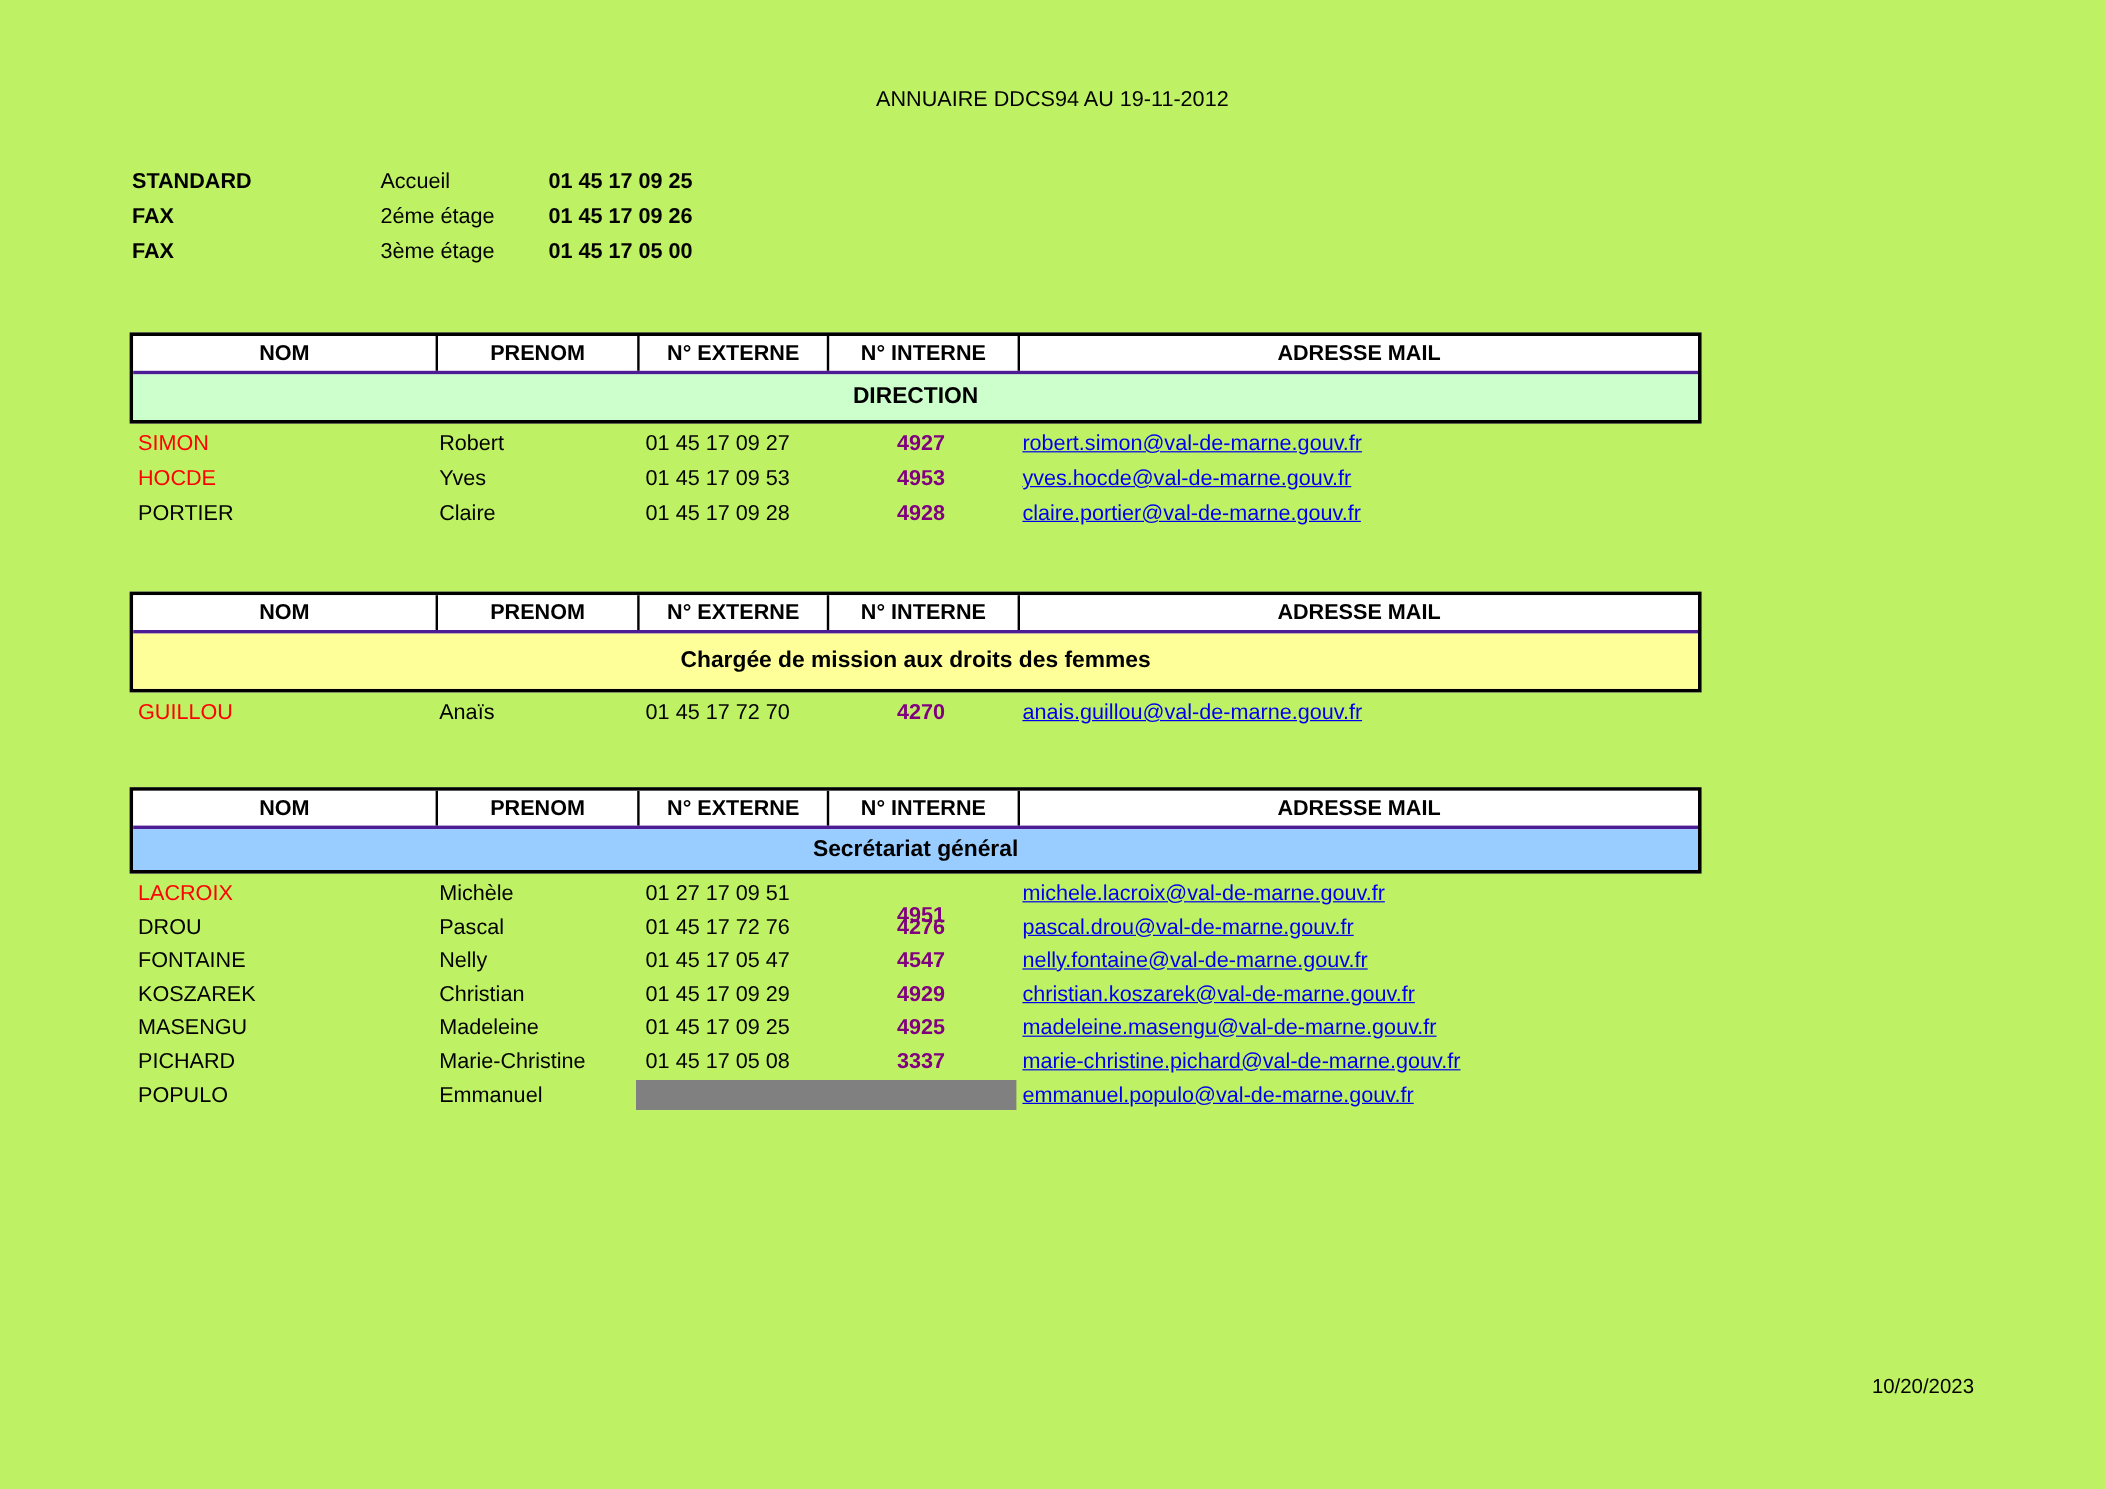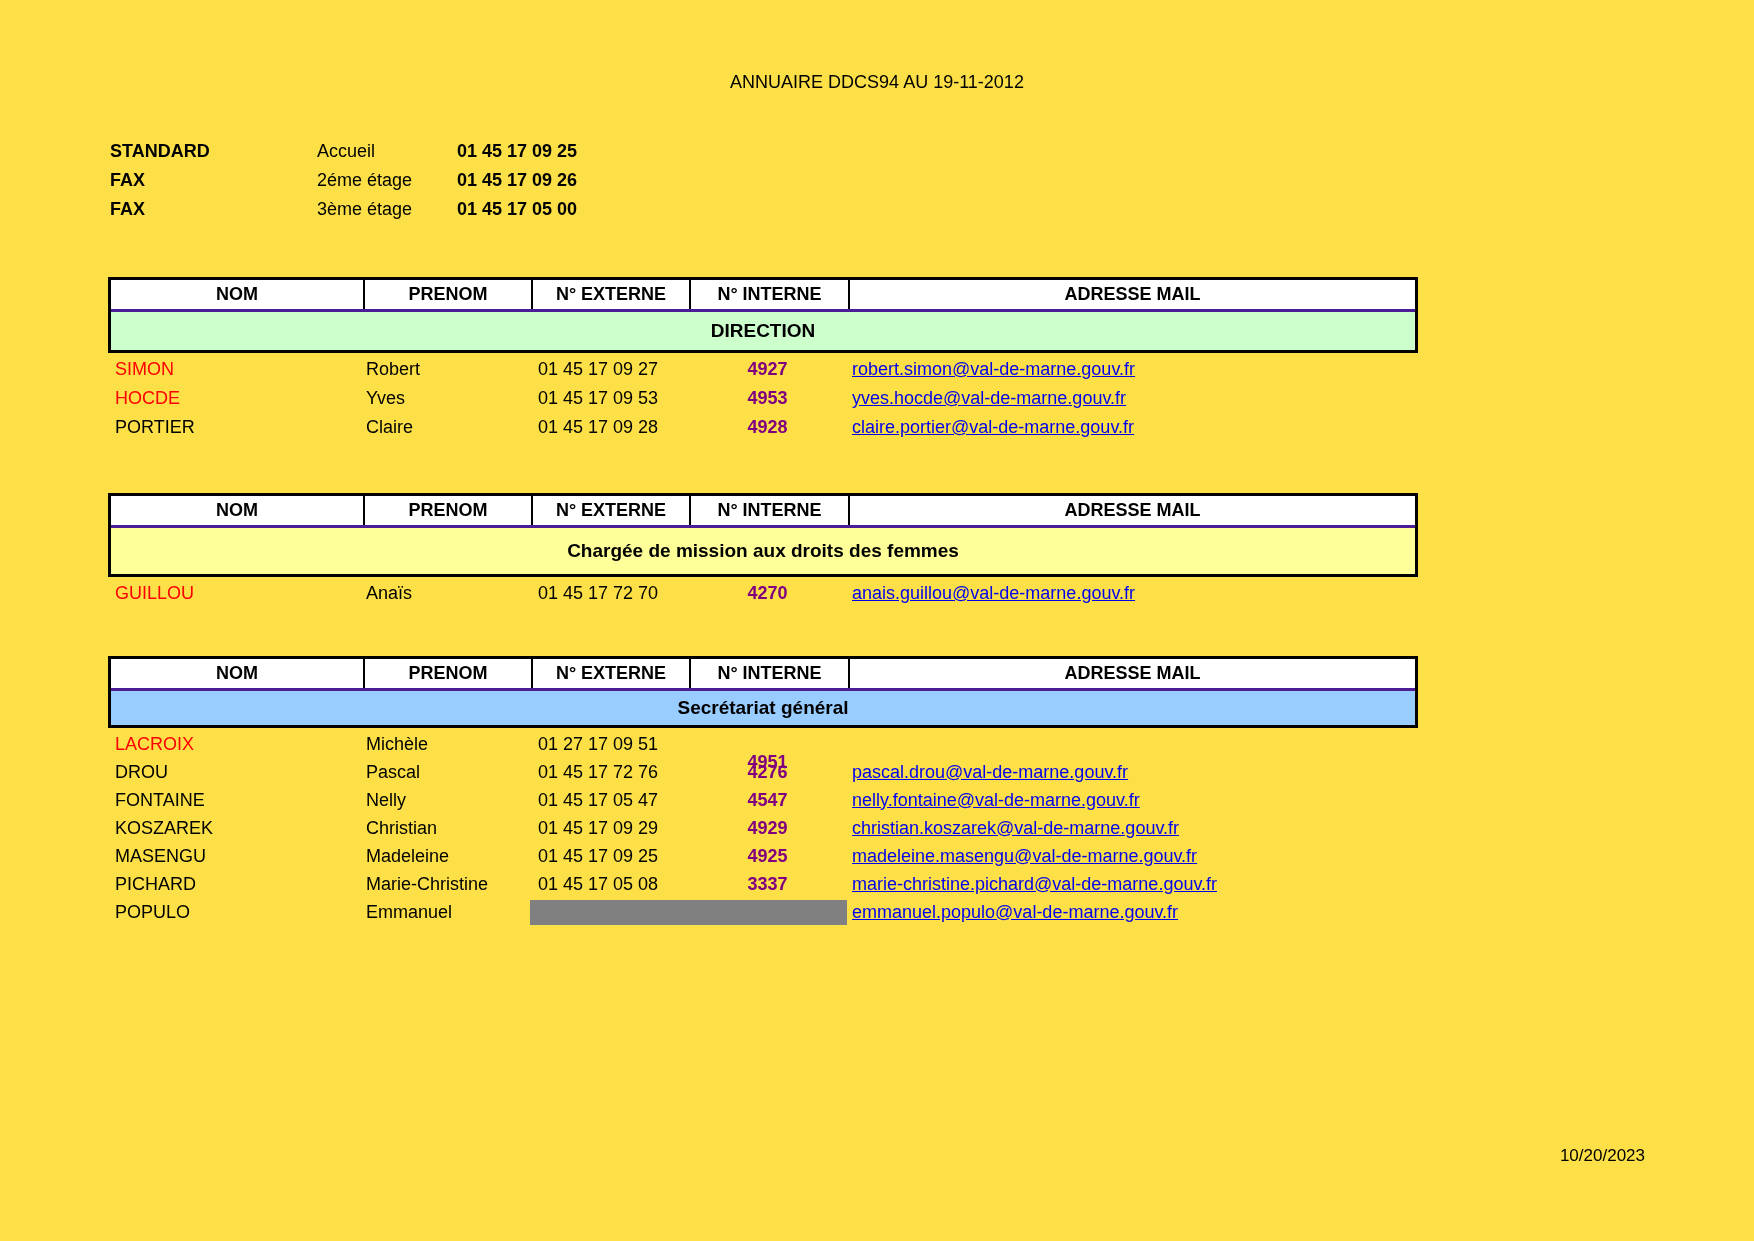--- a/index.html
+++ b/index.html
@@ -1,18 +1,18 @@
 <!DOCTYPE html>
 <html><head>
 <meta charset="utf-8">
 <style>
   * { margin:0; padding:0; box-sizing:border-box; }
   html,body { background:#ffffff; }
   .page {
-    position:relative; width:1754px; height:1241px; background:#fde047;
+    position:relative; width:1754px; height:1241px; background:#bef264;
     font-family:"Liberation Sans", sans-serif; color:#000; overflow:hidden;
   }
   .doc-title { position:absolute; top:72px; left:0; width:100%; text-align:center; font-size:18px; }
 
   .info-block { position:absolute; left:110px; top:137px; }
   .info-row { display:flex; height:29px; align-items:center; font-size:18px; }
   .info-label { width:207px; font-weight:bold; }
   .info-loc { width:140px; }
   .info-num { font-weight:bold; }
 
@@ -144,20 +144,23 @@
         <div class="th c5">ADRESSE MAIL</div>
       </div>
       <div class="tbl-section" style="background: rgb(153, 204, 255);">Secrétariat général</div>
     </div>
     <div class="tbl-rows">
         <div class="drow">
           <div class="dc d1" style="color: rgb(255, 0, 0);">LACROIX</div>
           <div class="dc d2">Michèle</div>
           <div class="dc d3">01 27 17 09 51</div>
           <div class="dc d4" style="color: rgb(128, 0, 128); margin-top: 36px;">4951</div>
+          <div class="dc d5">
+            <a class="mail-link" style="color: rgb(0, 0, 238);">michele.lacroix@val-de-marne.gouv.fr</a>
+          </div>
         </div>
         <div class="drow">
           <div class="dc d1">DROU</div>
           <div class="dc d2">Pascal</div>
           <div class="dc d3">01 45 17 72 76</div>
           <div class="dc d4" style="color: rgb(128, 0, 128);">4276</div>
           <div class="dc d5">
             <a class="mail-link" style="color: rgb(0, 0, 238);">pascal.drou@val-de-marne.gouv.fr</a>
           </div>
         </div>

